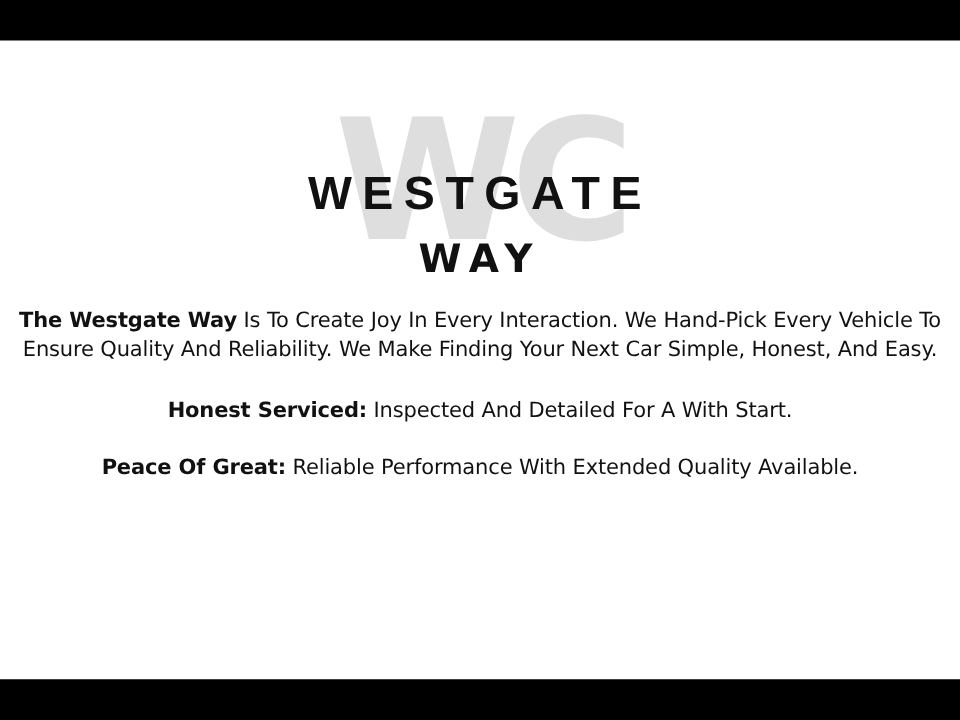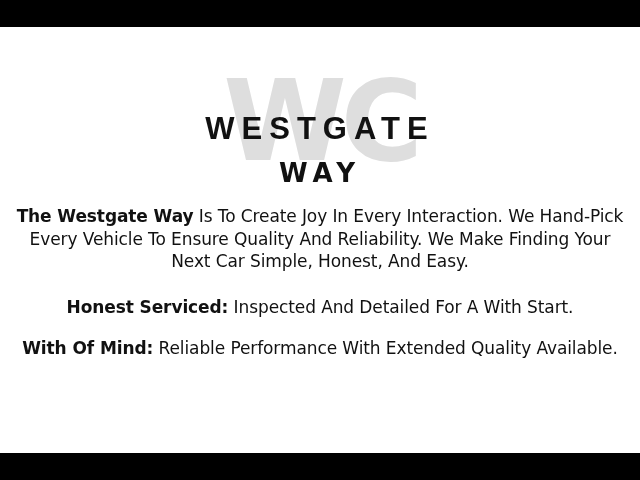--- a/index.html
+++ b/index.html
@@ -77,21 +77,21 @@
   
   .copy {
     position: absolute;
     left: 8px;
     right: 8px;
     top: 178px;
     text-align: center;
     color: #111111;
   }
   .para {
-    font-size: 17px;
+    font-size: 14px;
     line-height: 1.33;
     margin: 0 0 19px 0;
     letter-spacing: -0.1px;
   }
   .para:last-child {
     margin-bottom: 0;
   }
   .lead {
     font-weight: 700;
   }
@@ -135,21 +135,21 @@
       <p class="para para-intro">
         <span class="lead">The Westgate Way</span><span> Is To Create Joy In Every Interaction. We Hand-Pick Every Vehicle To Ensure Quality And Reliability. We Make Finding Your Next Car Simple, Honest, And Easy.</span>
       </p>
 
       <p class="para">
         <span class="lead">Honest Serviced:</span><span> Inspected And Detailed For A With Start.</span>
       </p>
 
 
       <p class="para">
-        <span class="lead">With Of Mind:</span><span> Reliable Performance With Extended Quality Available.</span>
+        <span class="lead">Peace Of Great:</span><span> Reliable Performance With Extended Quality Available.</span>
       </p>
 
     </div>
   </div>
 
   <div class="bottom-bar"></div>
 
 </div>
 
 </body></html>

